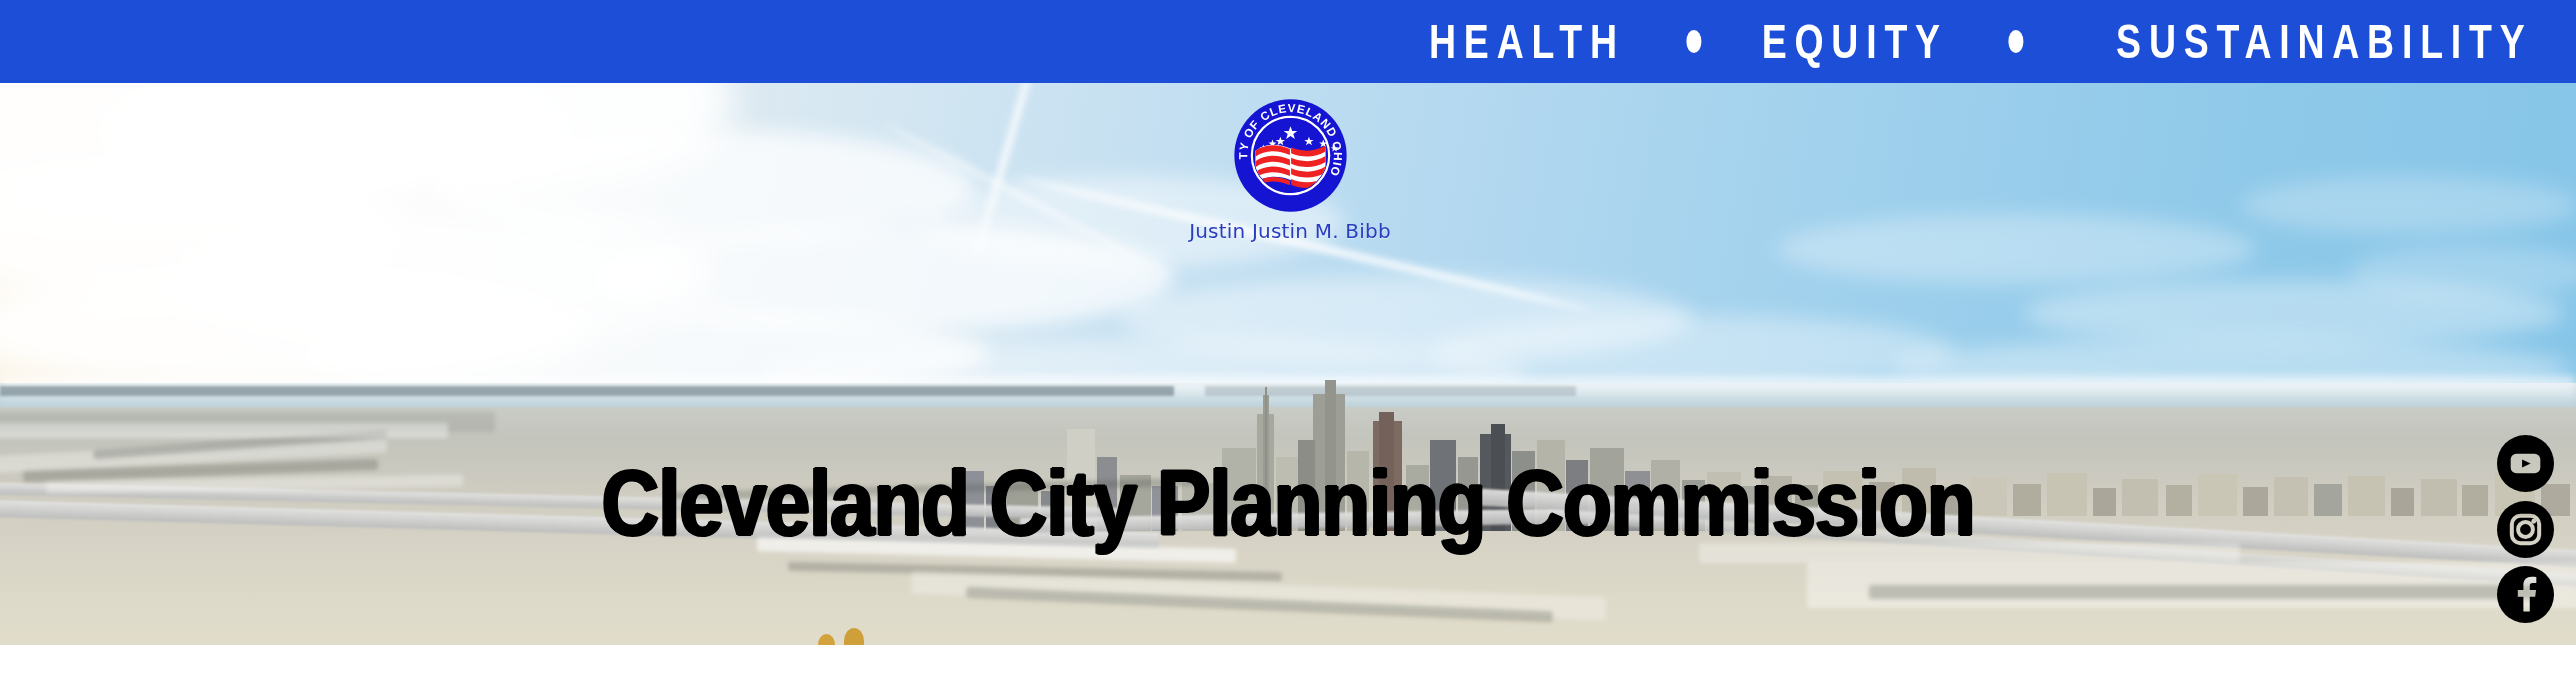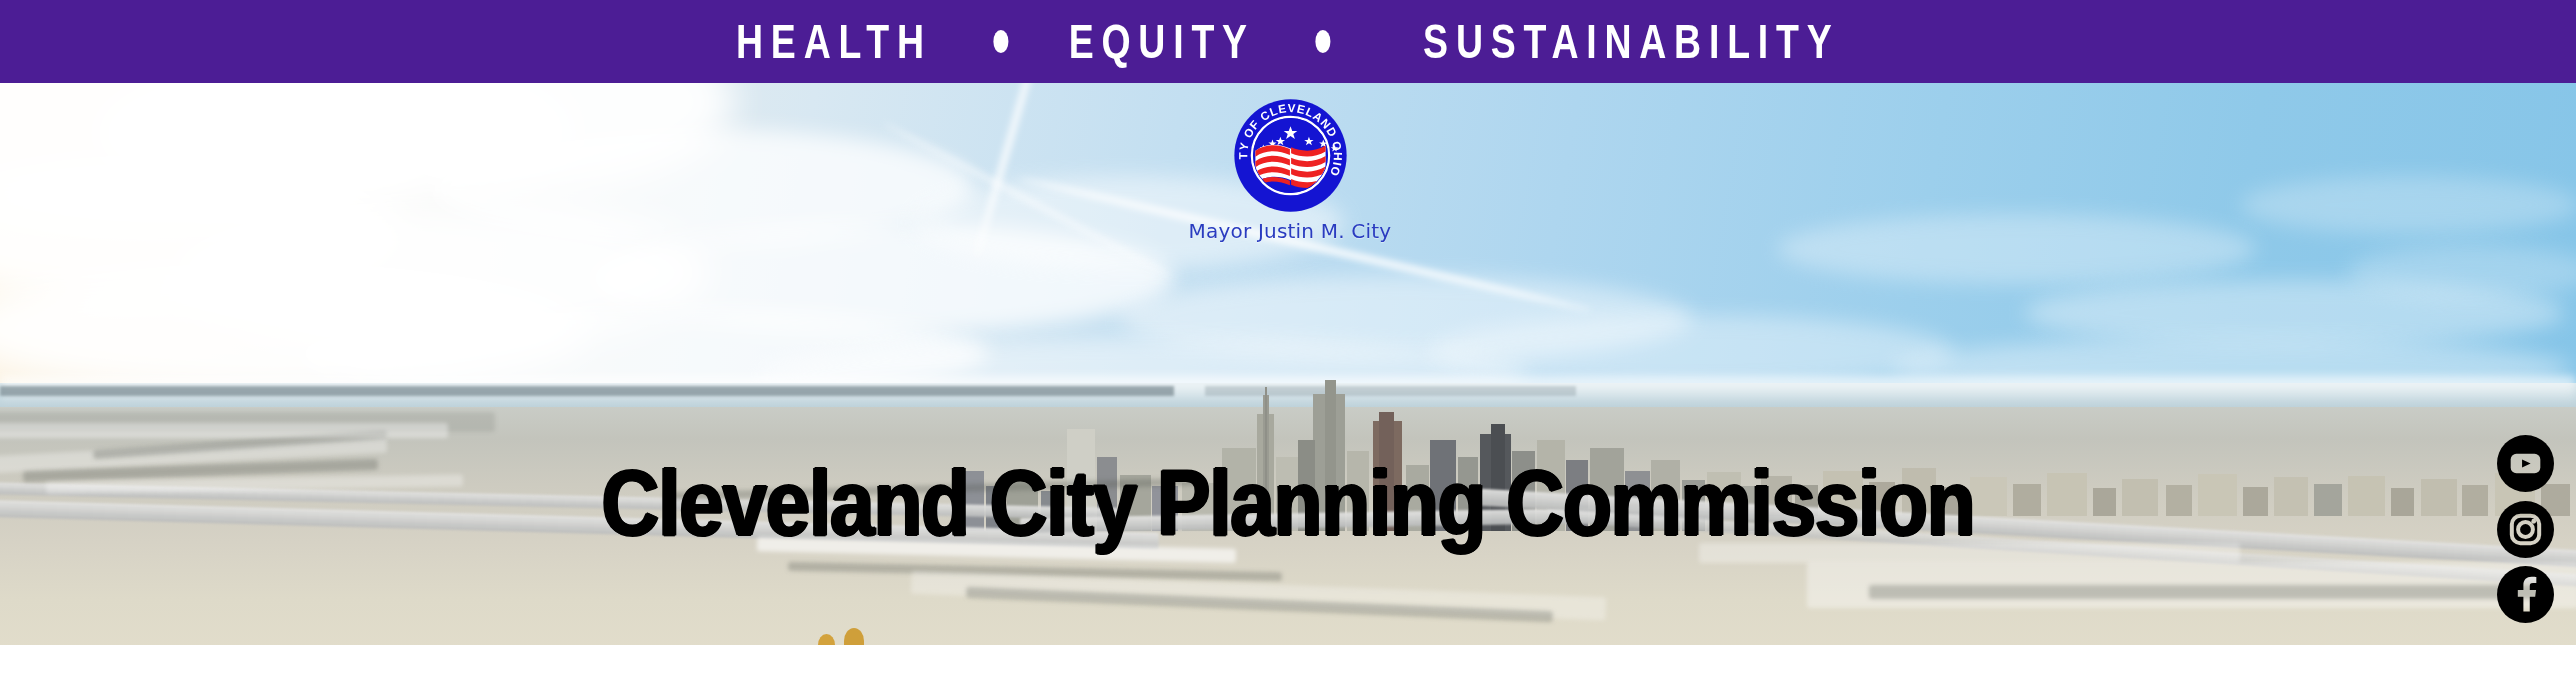--- a/index.html
+++ b/index.html
@@ -10,22 +10,22 @@
     position:relative;
     width:2576px; height:682px;
     background:#ffffff;
     overflow:hidden;
   }
 
   
   .tagline-bar {
     position:absolute; left:0; top:0;
     width:2576px; height:83px;
-    background:#4c1d95;
-    display:flex; align-items:center; justify-content:center;
+    background:#1d4ed8;
+    display:flex; align-items:center; justify-content:flex-end;
     overflow:hidden;
   }
   .tagline-inner {
     display:flex; align-items:center;
     transform:translateX(15.4px);
   }
   .tagline-word {
     color:#ffffff;
     font-family:"Liberation Sans Narrow","Liberation Sans",sans-serif;
     font-size:48px;
@@ -462,21 +462,21 @@
           <path d="M40,146 C58,133 80,135 99,143 L99,151 C80,143 58,141 40,154 Z" fill="#ee2222"></path>
 
           <path d="M101,86 C120,94 142,94 160,83 L160,93 C142,104 120,104 101,96 Z" fill="#ee2222"></path>
           <path d="M101,104 C120,112 142,112 160,101 L160,111 C142,122 120,122 101,114 Z" fill="#ee2222"></path>
           <path d="M101,122 C120,130 142,130 160,119 L160,129 C142,140 120,140 101,132 Z" fill="#ee2222"></path>
           <path d="M101,140 C120,148 142,148 160,137 L160,147 C142,158 120,158 101,150 Z" fill="#ee2222"></path>
         </g>
       </svg>
     </div>
 
-    <div class="logo-mayor">Mayor Justin M. City</div>
+    <div class="logo-mayor">Justin Justin M. Bibb</div>
   </div>
 
   <div class="hero-title">Cleveland City Planning Commission</div>
 
   <div class="social-stack">
 
     <a class="social-btn">
       <svg viewBox="0 0 100 100" xmlns="http://www.w3.org/2000/svg">
         <defs>
           <mask id="ytMask">

